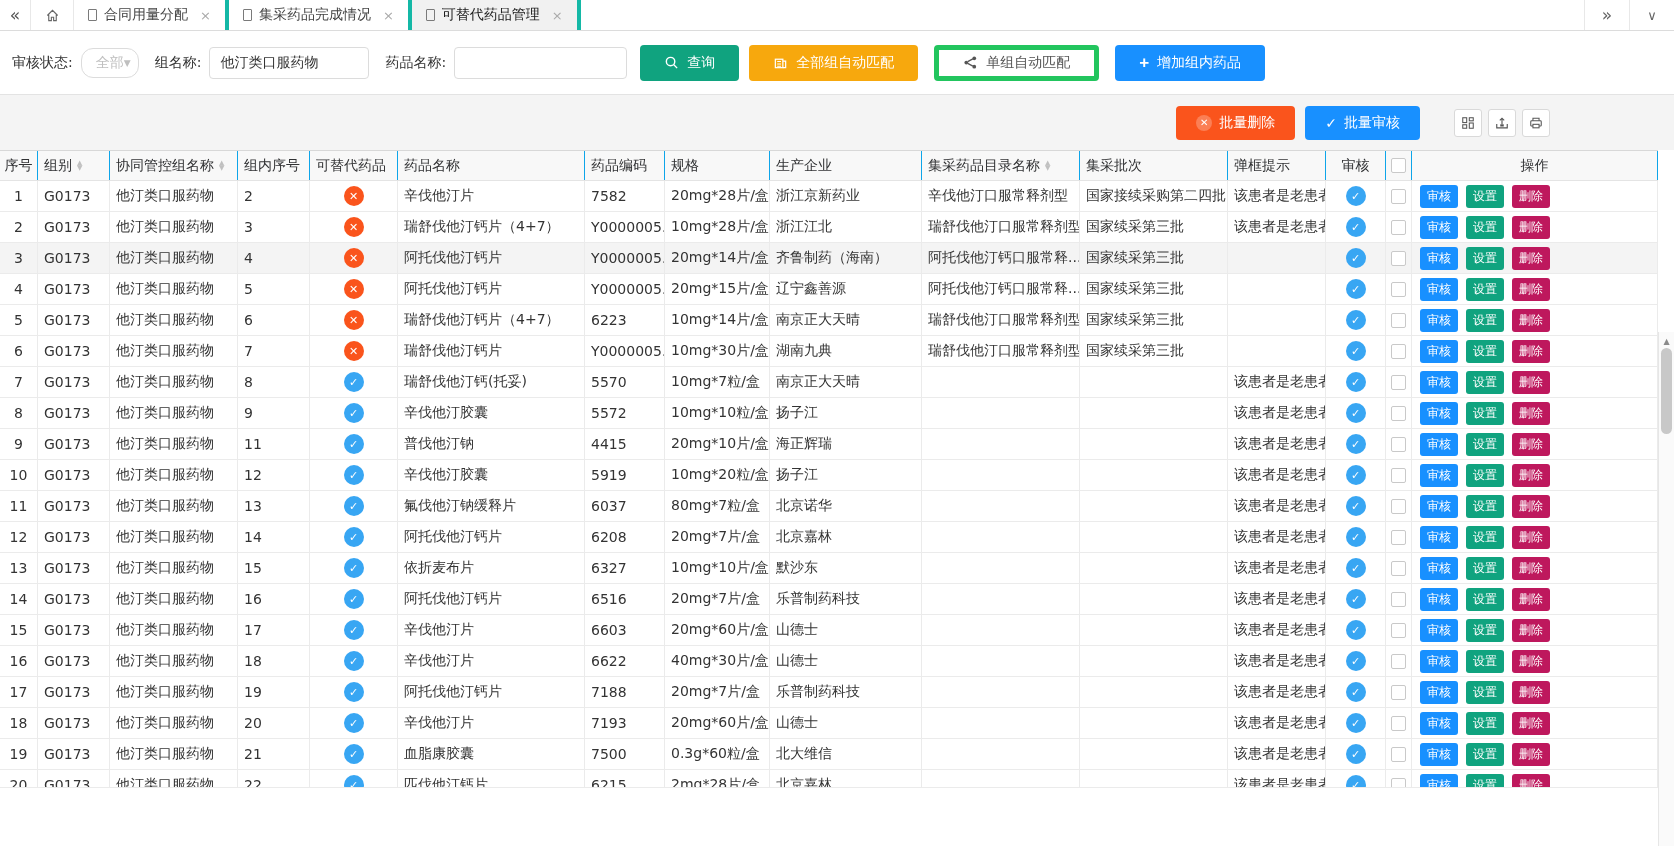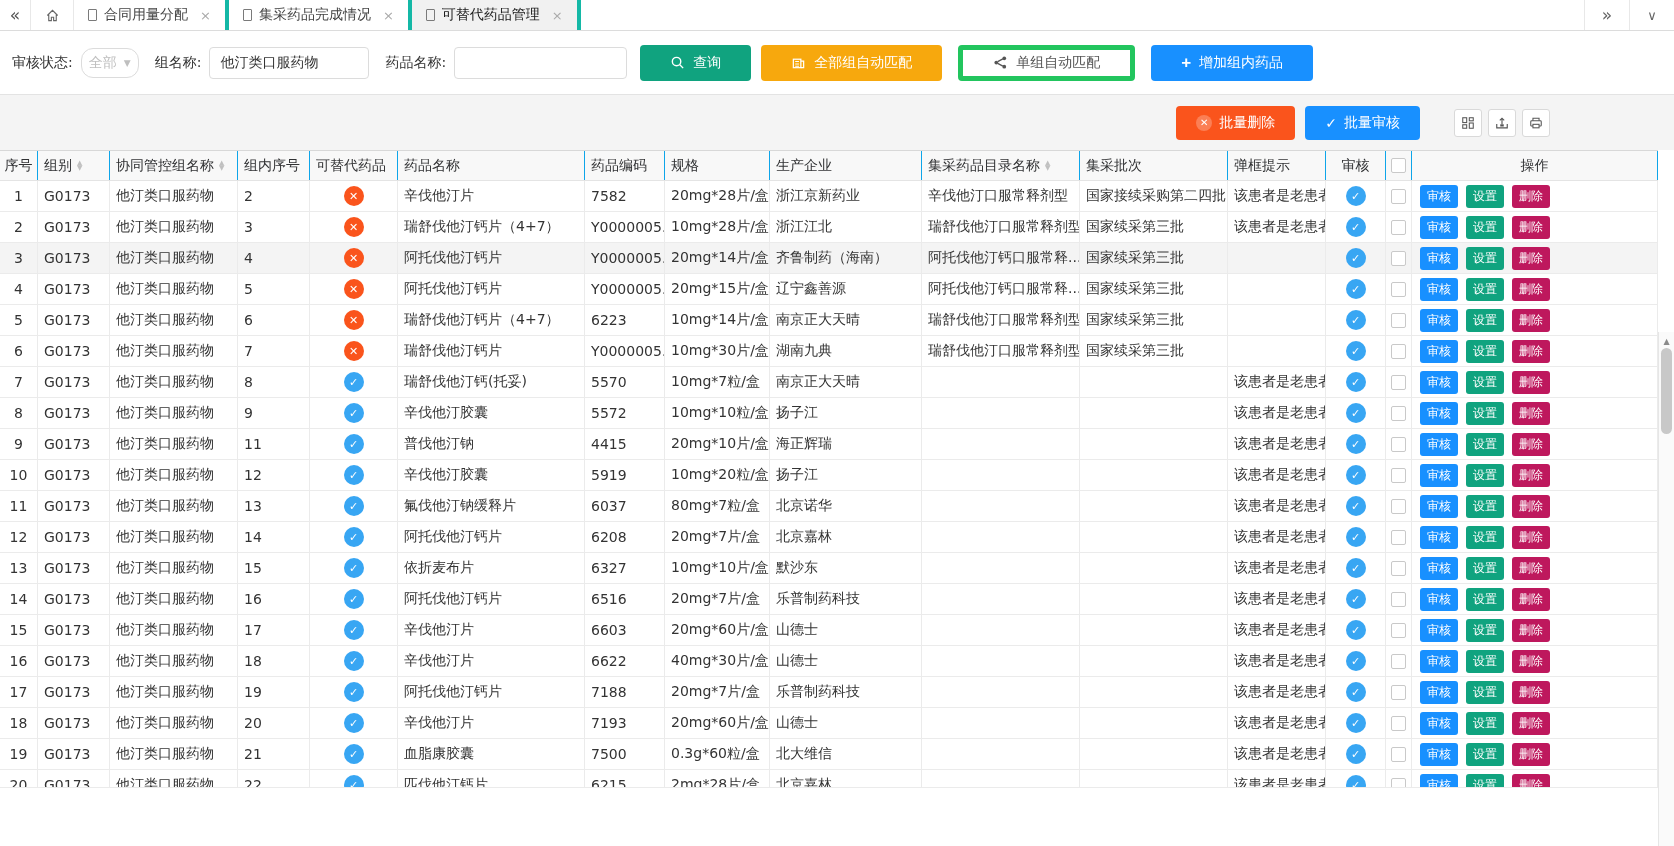--- a/index.html
+++ b/index.html
@@ -15,26 +15,26 @@
   .tab.active{background:#f1f1f1;font-weight:normal;color:#1a1a1a}
   .doc-ico{display:inline-block;width:9px;height:12px;border:1px solid #7a7a7a;border-radius:1px;margin-right:7px}
   .tab .close{margin-left:12px;color:#a9a9a9;font-size:13px}
   .tb-right{margin-left:auto;display:flex}
   .tb-right .seg{width:45px;display:flex;align-items:center;justify-content:center;border-left:1px solid #e8e8e8;color:#666;cursor:pointer}
 
   
   .filterbar{height:63px;display:flex;align-items:center;padding-left:12px;background:#fff}
   .fld-label{font-size:14px;color:#333;margin-right:8px;white-space:nowrap}
   .ml16{margin-left:16px}
-  .select{width:58px;height:30px;border:1px solid #dcdcdc;border-radius:12px;background:#fff;display:flex;align-items:center;justify-content:space-between;padding:0 7px;color:#bfbfbf;cursor:pointer}
+  .select{width:58px;height:30px;border:1px solid #dcdcdc;border-radius:12px;background:#fff;display:flex;align-items:center;justify-content:flex-end;padding:0 7px;color:#bfbfbf;cursor:pointer}
   .select .caret{font-size:9px;color:#bfbfbf}
   .inp{height:32px;border:1px solid #dcdcdc;border-radius:4px;padding:0 10px;font-size:14px;color:#333;outline:none}
   .inp.group{width:160px}
   .inp.drug{width:173px}
-  .topbtn{height:36px;border:none;border-radius:4px;display:inline-flex;align-items:center;justify-content:center;font-size:14px;padding:0 30px;cursor:pointer;white-space:nowrap}
+  .topbtn{height:36px;border:none;border-radius:4px;display:inline-flex;align-items:center;justify-content:center;font-size:14px;padding:0 24px;cursor:pointer;white-space:nowrap}
   .btn-query{margin-left:13px;background:#10a37f;color:#fff}
   .btn-match-all{margin-left:10px;background:#f7a80d;color:#fff}
   .btn-match-single{margin-left:16px;background:#fff;border:5px solid #22c55e;color:#555}
   .btn-add{margin-left:16px;background:#1890ff;color:#fff}
   .bico{display:inline-flex;margin-right:8px;align-items:center}
   .plus{font-size:17px;margin-right:8px;font-weight:bold}
 
   
   .toolband{height:56px;background:#f4f4f4;border-top:1px solid #e3e3e3;display:flex;align-items:center;justify-content:flex-end;padding-right:124px}
   .batchbtn{height:34px;border:none;border-radius:4px;color:#fff;font-size:14px;padding:0 20px;display:inline-flex;align-items:center;cursor:pointer;white-space:nowrap}

